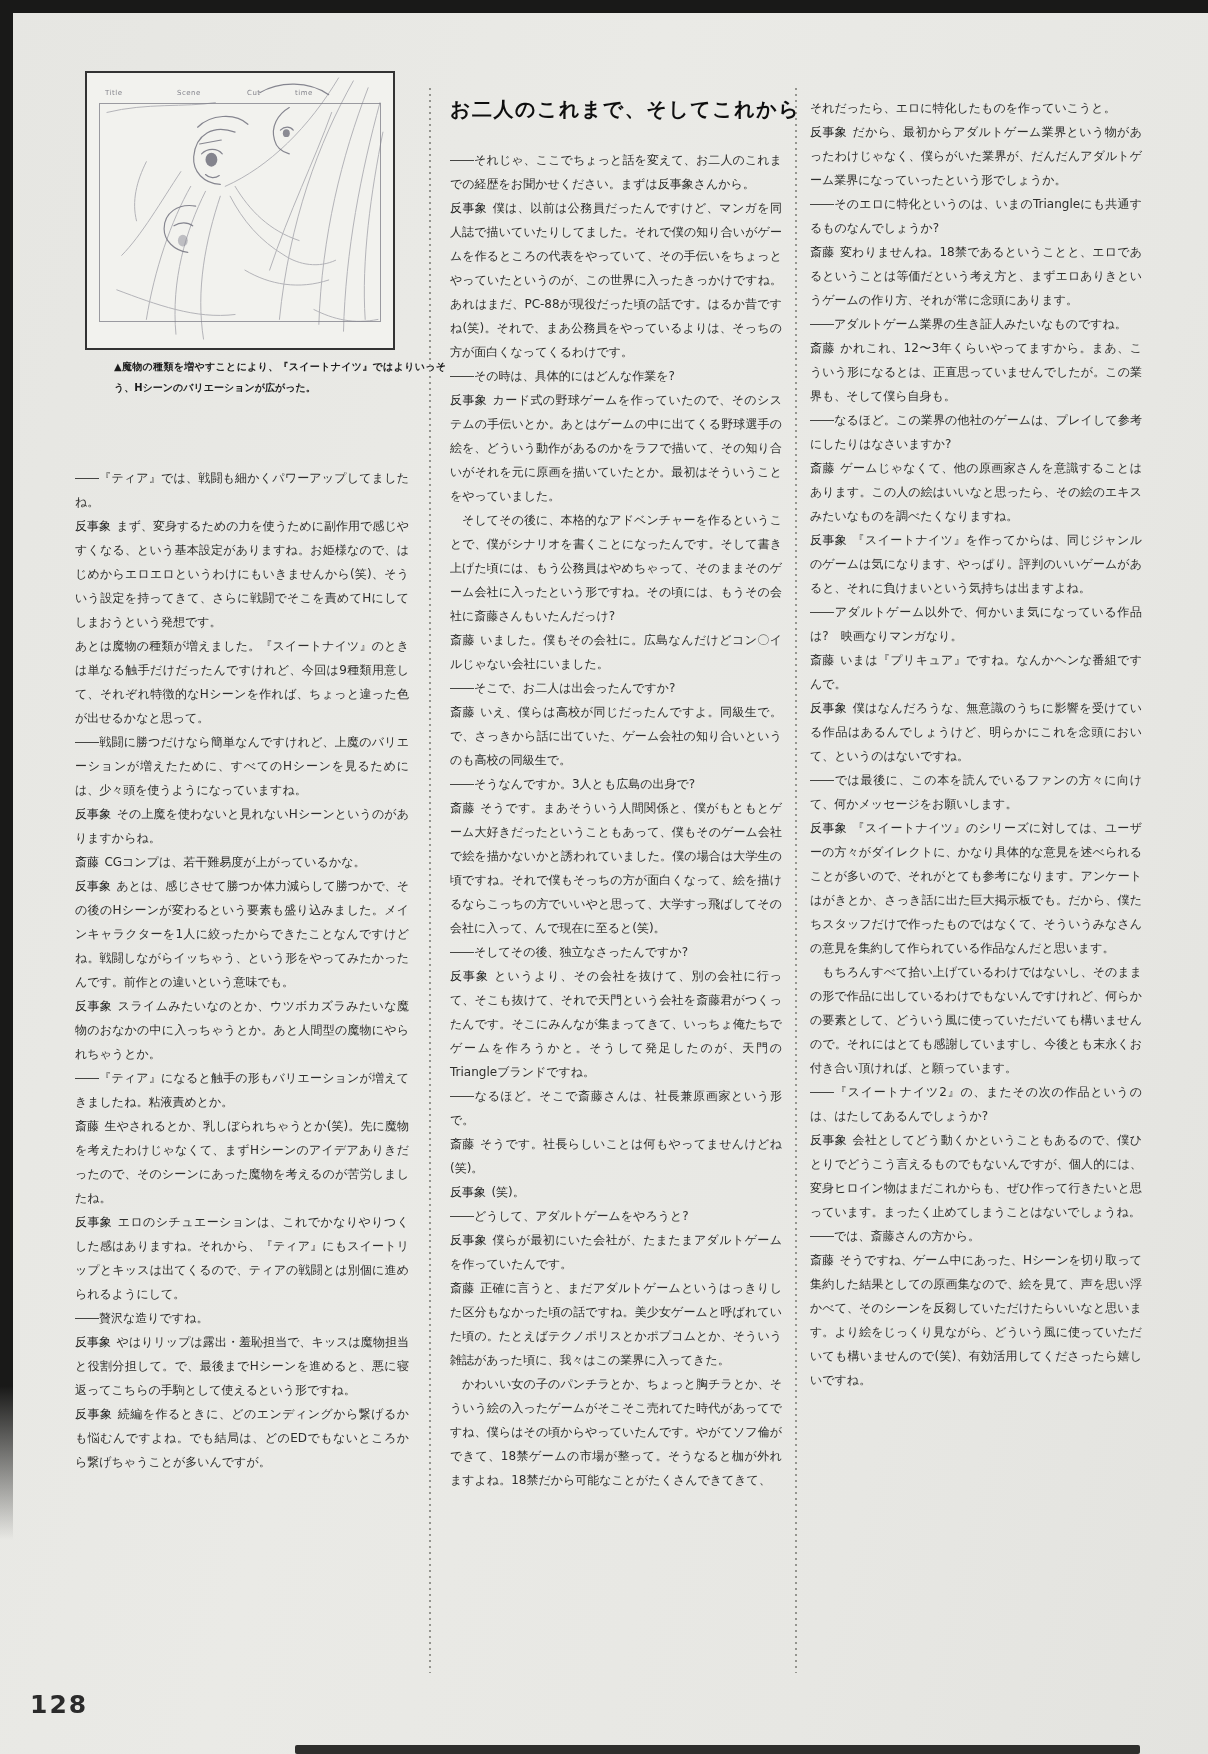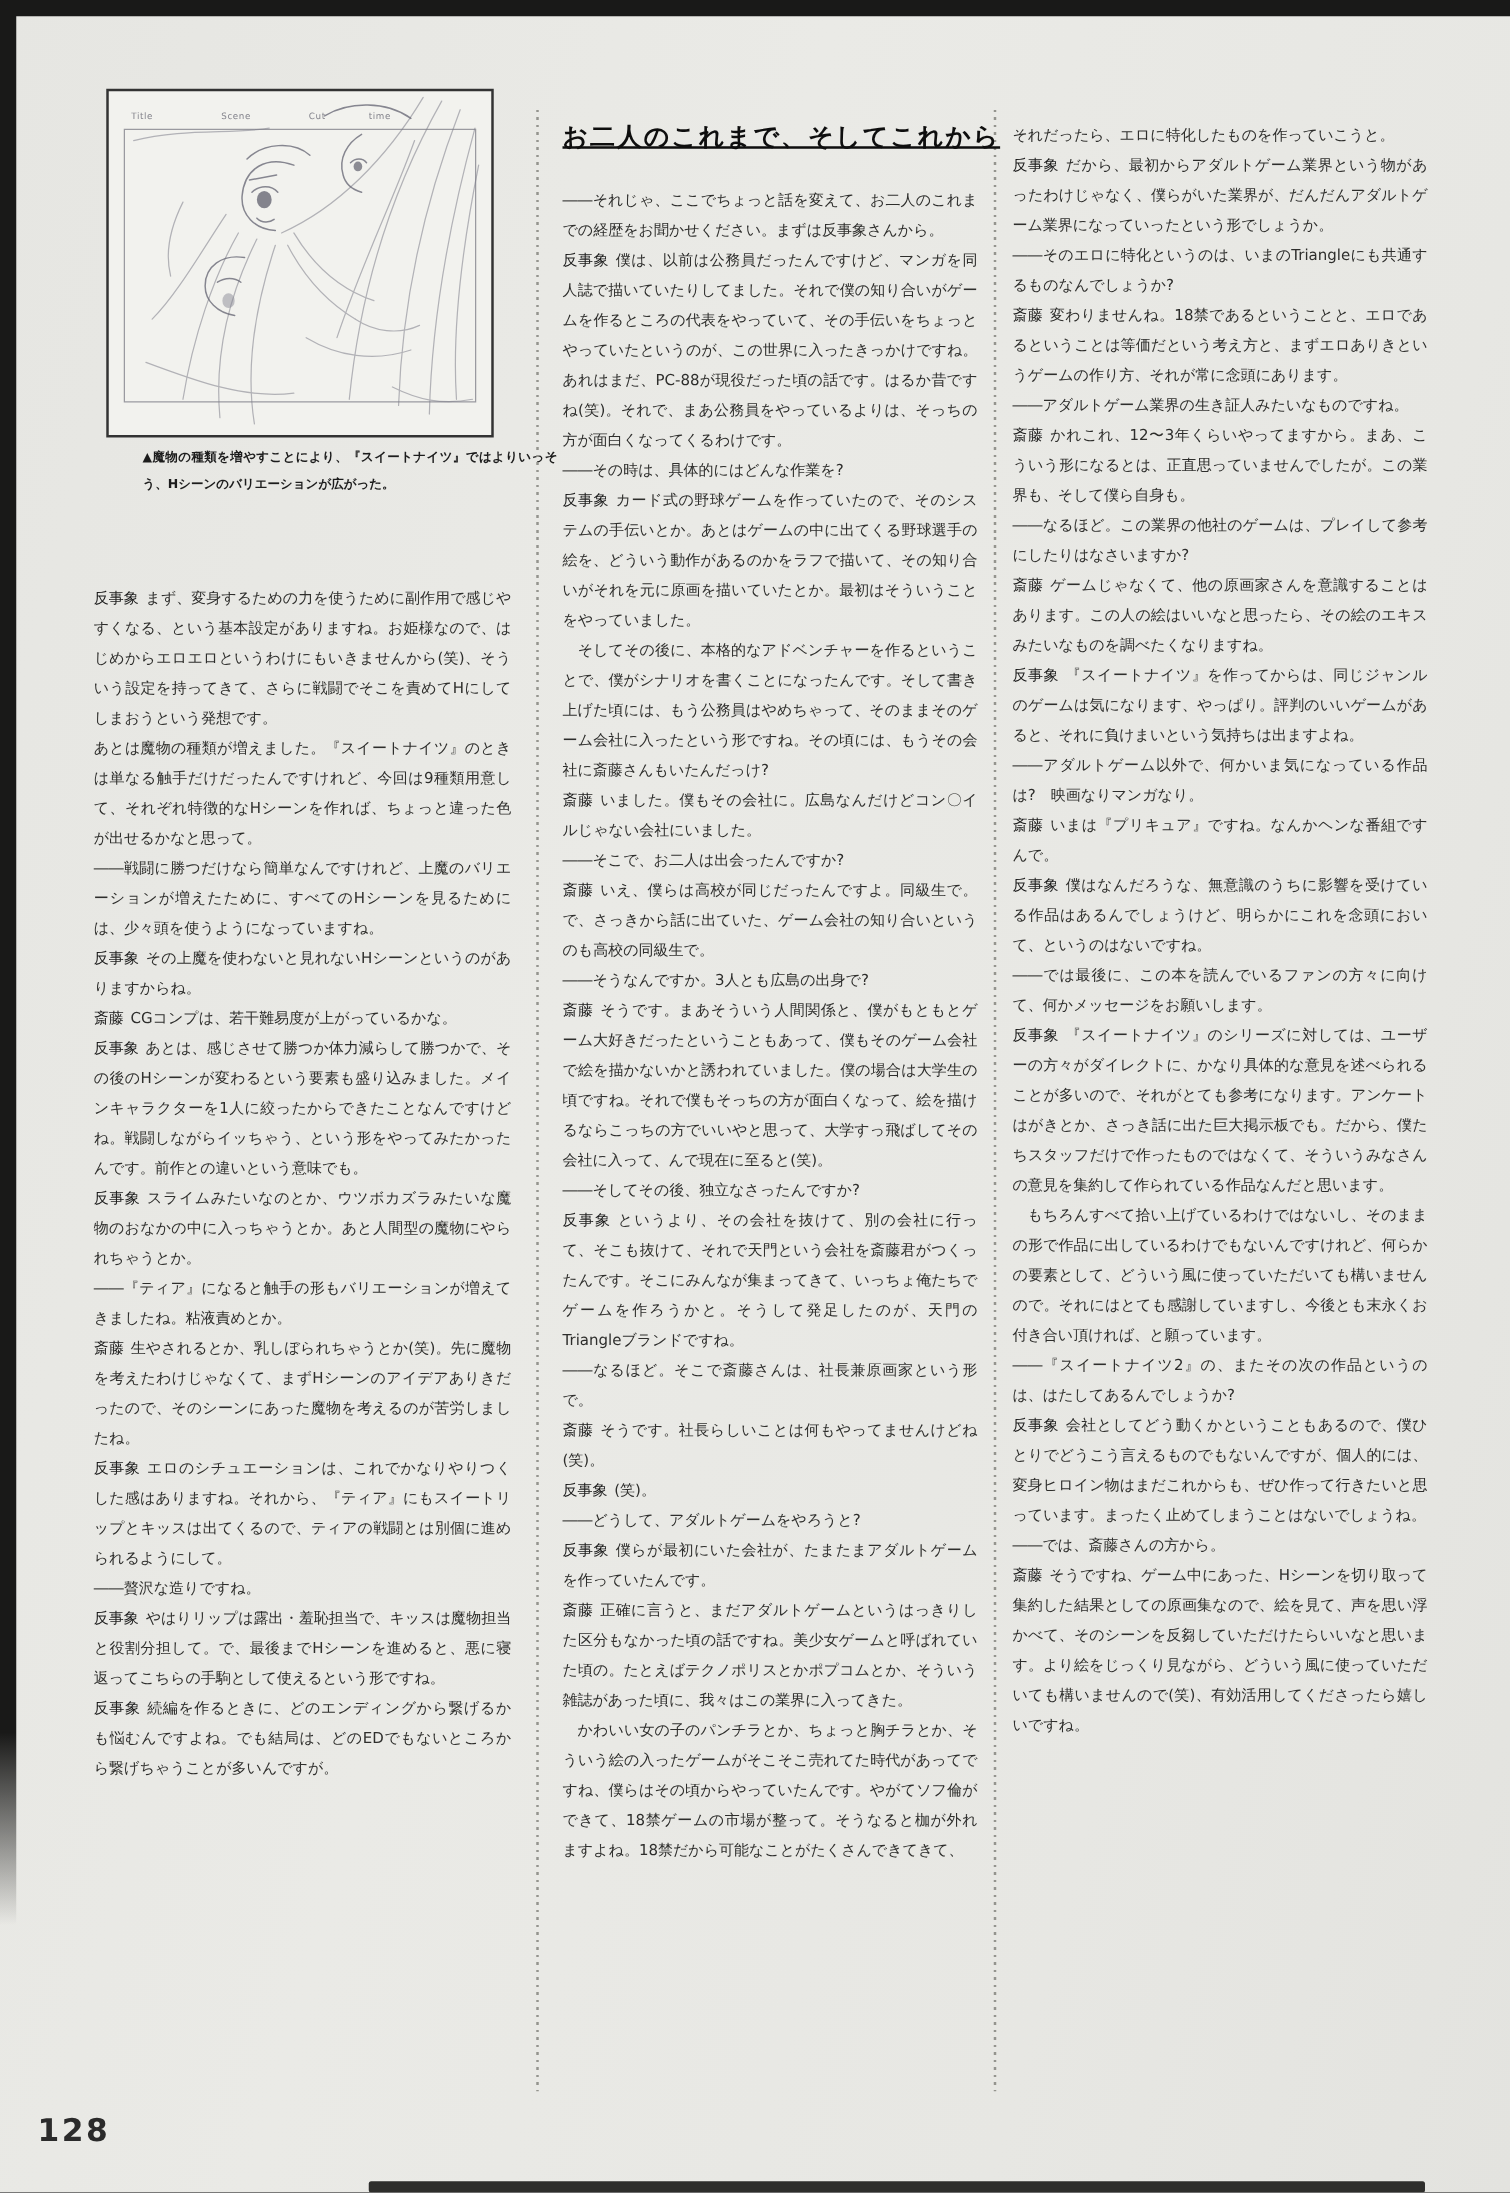--- a/index.html
+++ b/index.html
@@ -22,21 +22,21 @@
 
   .caption{position:absolute;left:78px;top:356px;width:332px;
     font-size:10px;font-weight:bold;line-height:21px;color:#1c1c1c;text-align:justify;margin-left:36px;}
 
   .vsep{position:absolute;top:88px;height:1585px;width:2px;
     background-image:repeating-linear-gradient(to bottom,#94948e 0 2px,transparent 2px 6px);}
   #sep1{left:429px;}
   #sep2{left:795px;}
 
   .section-title{position:absolute;left:450px;top:96px;width:340px;
-    font-size:20px;font-weight:bold;letter-spacing:1.5px;color:#0e0e0e;white-space:nowrap;text-decoration:underline;}
+    font-size:20px;font-weight:bold;letter-spacing:1.5px;color:#0e0e0e;white-space:nowrap;}
 
   .col{position:absolute;font-size:12px;line-height:24px;color:#2e2e2c;text-align:justify;}
   #col-left{left:75px;top:466px;width:334px;}
   #col-mid{left:450px;top:148px;width:332px;}
   #col-right{left:810px;top:96px;width:332px;}
   .col p{margin:0;}
   .spk{font-weight:normal;color:#1a1a1a;}
   .spk:not(:empty){margin-right:.45em;}
 
   .pagenum{position:absolute;left:30px;top:1690px;font-size:25px;font-weight:bold;
@@ -97,20 +97,21 @@
   </div>
 
   <div class="caption">▲魔物の種類を増やすことにより、『スイートナイツ』ではよりいっそう、Hシーンのバリエーションが広がった。</div>
 
   <div class="vsep" id="sep1"></div>
   <div class="vsep" id="sep2"></div>
 
   <div class="section-title">お二人のこれまで、そしてこれから</div>
 
   <div class="col" id="col-left">
+      <p class="para"><b class="spk"></b><span>――『ティア』では、戦闘も細かくパワーアップしてましたね。</span></p>
       <p class="para"><b class="spk">反事象</b><span>まず、変身するための力を使うために副作用で感じやすくなる、という基本設定がありますね。お姫様なので、はじめからエロエロというわけにもいきませんから(笑)、そういう設定を持ってきて、さらに戦闘でそこを責めてHにしてしまおうという発想です。</span></p>
       <p class="para"><b class="spk"></b><span>あとは魔物の種類が増えました。『スイートナイツ』のときは単なる触手だけだったんですけれど、今回は9種類用意して、それぞれ特徴的なHシーンを作れば、ちょっと違った色が出せるかなと思って。</span></p>
       <p class="para"><b class="spk"></b><span>――戦闘に勝つだけなら簡単なんですけれど、上魔のバリエーションが増えたために、すべてのHシーンを見るためには、少々頭を使うようになっていますね。</span></p>
       <p class="para"><b class="spk">反事象</b><span>その上魔を使わないと見れないHシーンというのがありますからね。</span></p>
       <p class="para"><b class="spk">斎藤</b><span>CGコンプは、若干難易度が上がっているかな。</span></p>
       <p class="para"><b class="spk">反事象</b><span>あとは、感じさせて勝つか体力減らして勝つかで、その後のHシーンが変わるという要素も盛り込みました。メインキャラクターを1人に絞ったからできたことなんですけどね。戦闘しながらイッちゃう、という形をやってみたかったんです。前作との違いという意味でも。</span></p>
       <p class="para"><b class="spk">反事象</b><span>スライムみたいなのとか、ウツボカズラみたいな魔物のおなかの中に入っちゃうとか。あと人間型の魔物にやられちゃうとか。</span></p>
       <p class="para"><b class="spk"></b><span>――『ティア』になると触手の形もバリエーションが増えてきましたね。粘液責めとか。</span></p>
       <p class="para"><b class="spk">斎藤</b><span>生やされるとか、乳しぼられちゃうとか(笑)。先に魔物を考えたわけじゃなくて、まずHシーンのアイデアありきだったので、そのシーンにあった魔物を考えるのが苦労しましたね。</span></p>
       <p class="para"><b class="spk">反事象</b><span>エロのシチュエーションは、これでかなりやりつくした感はありますね。それから、『ティア』にもスイートリップとキッスは出てくるので、ティアの戦闘とは別個に進められるようにして。</span></p>

